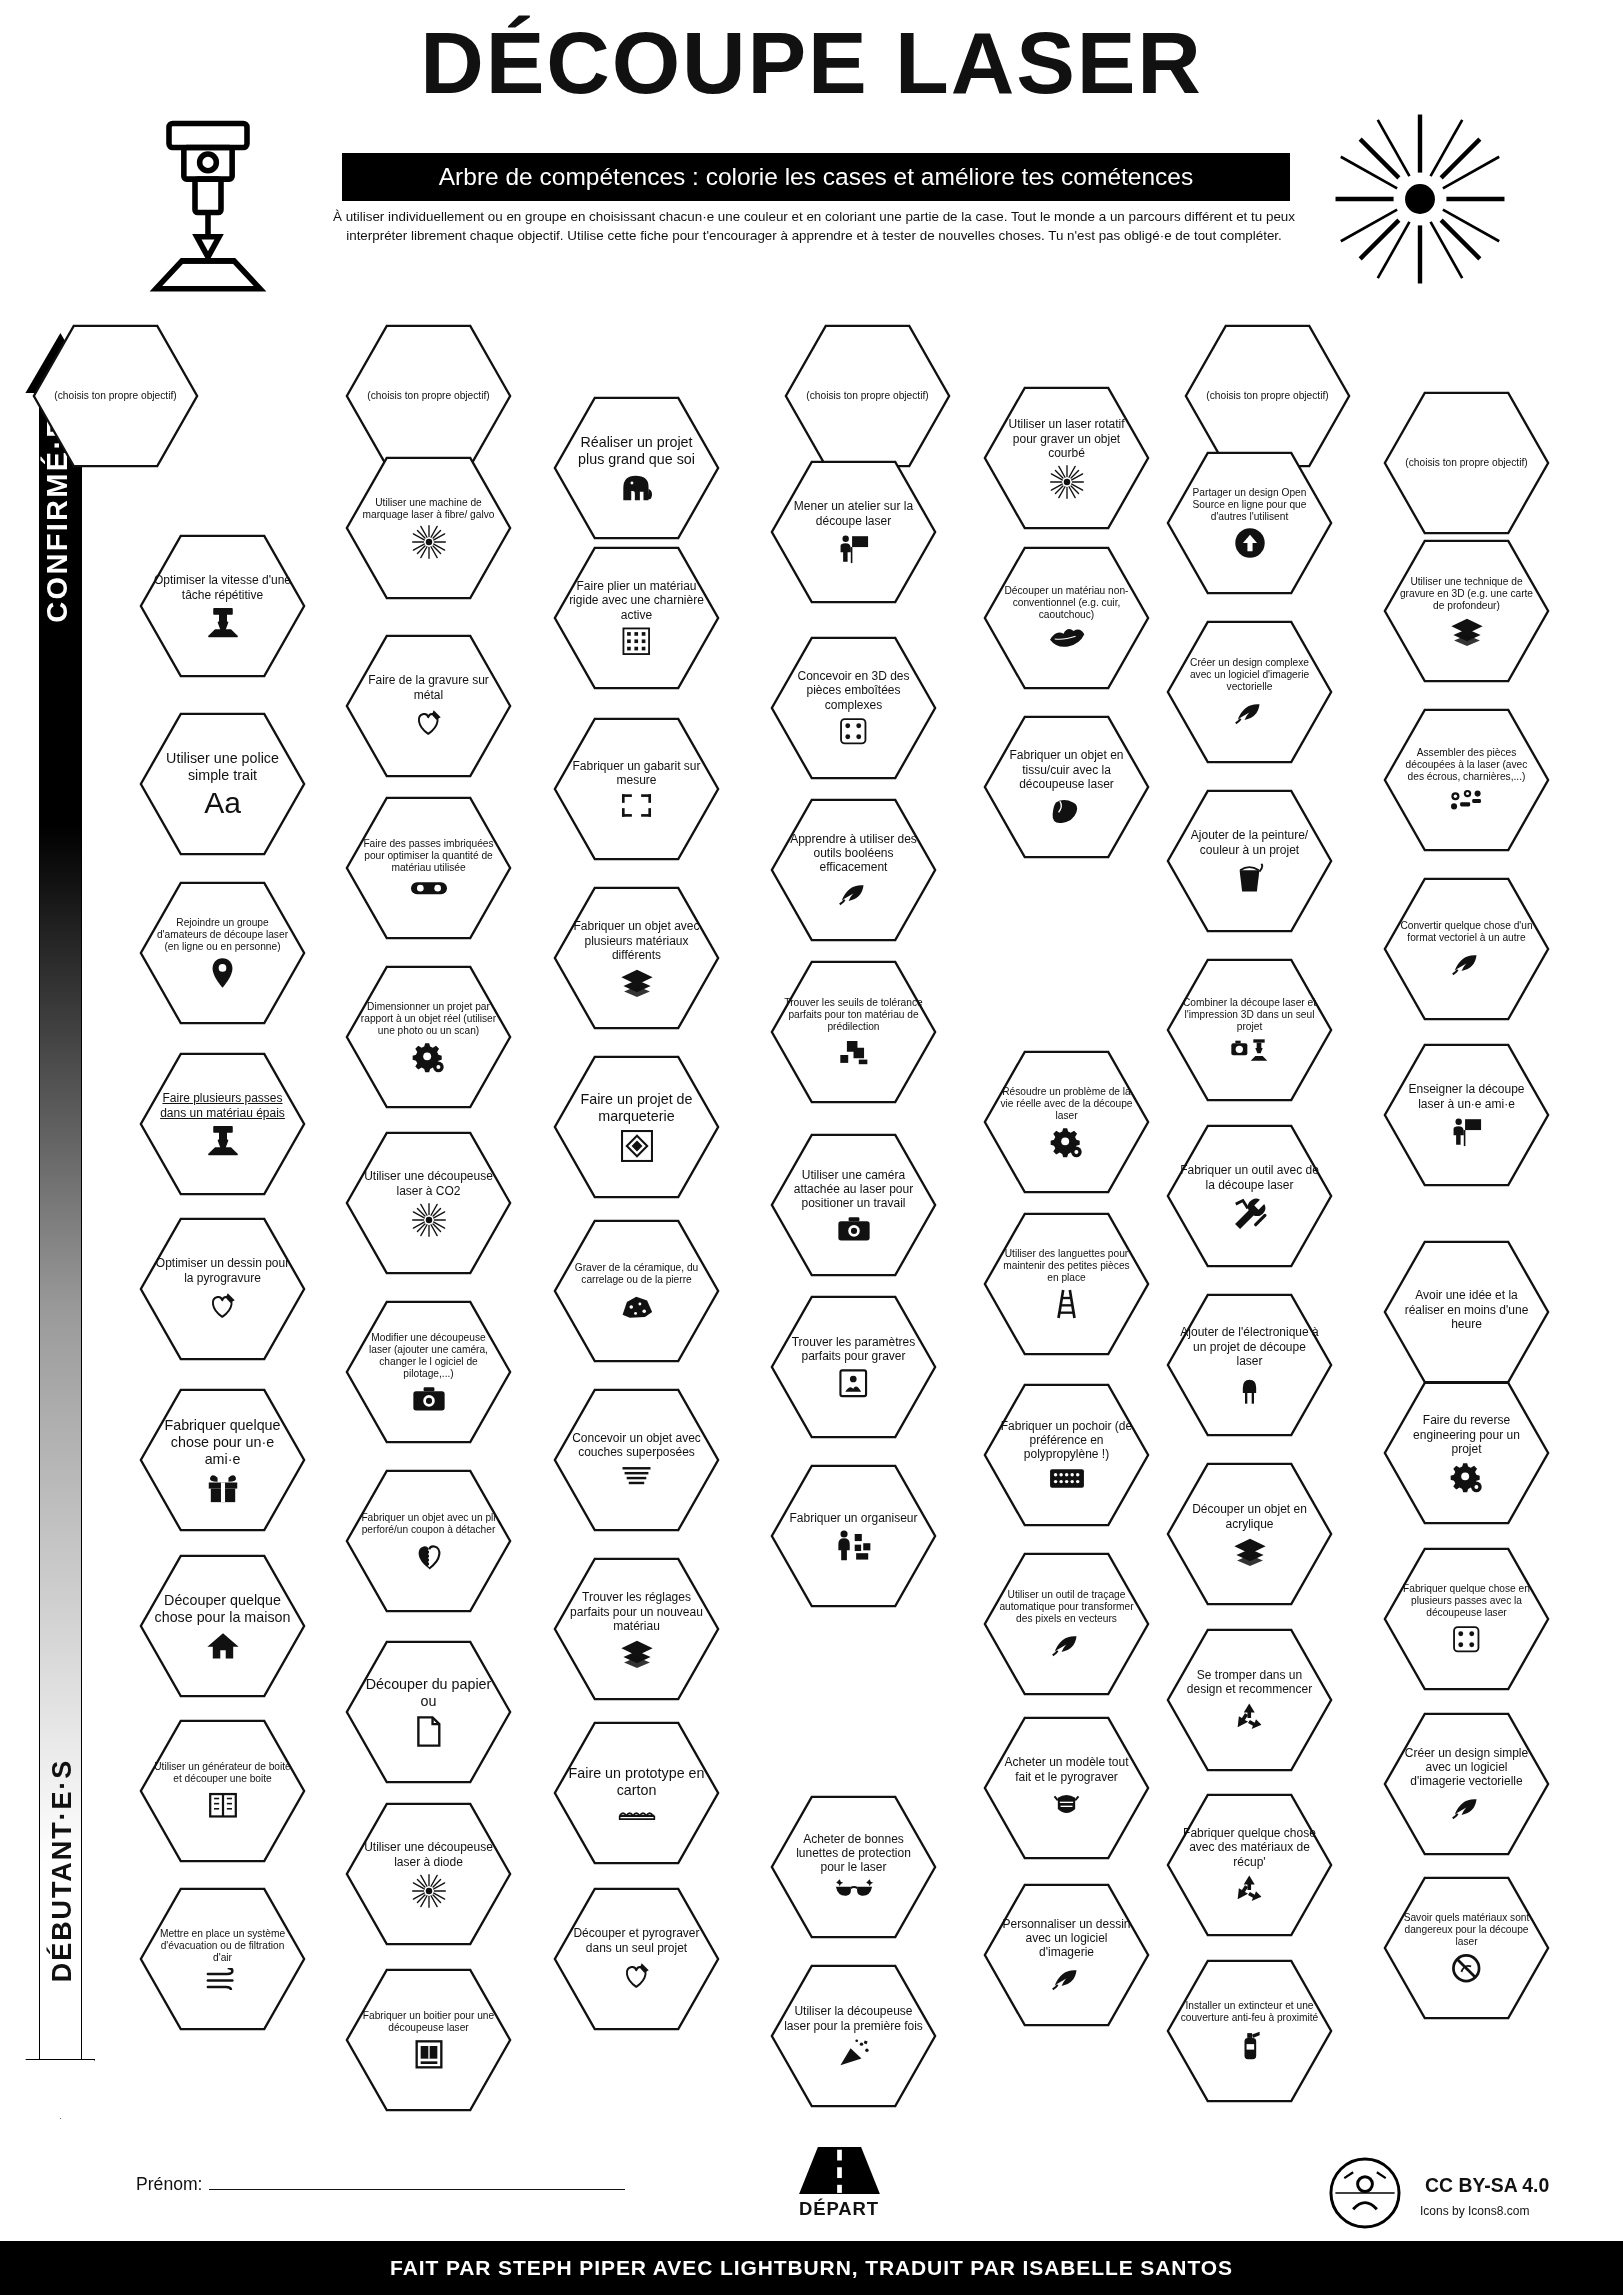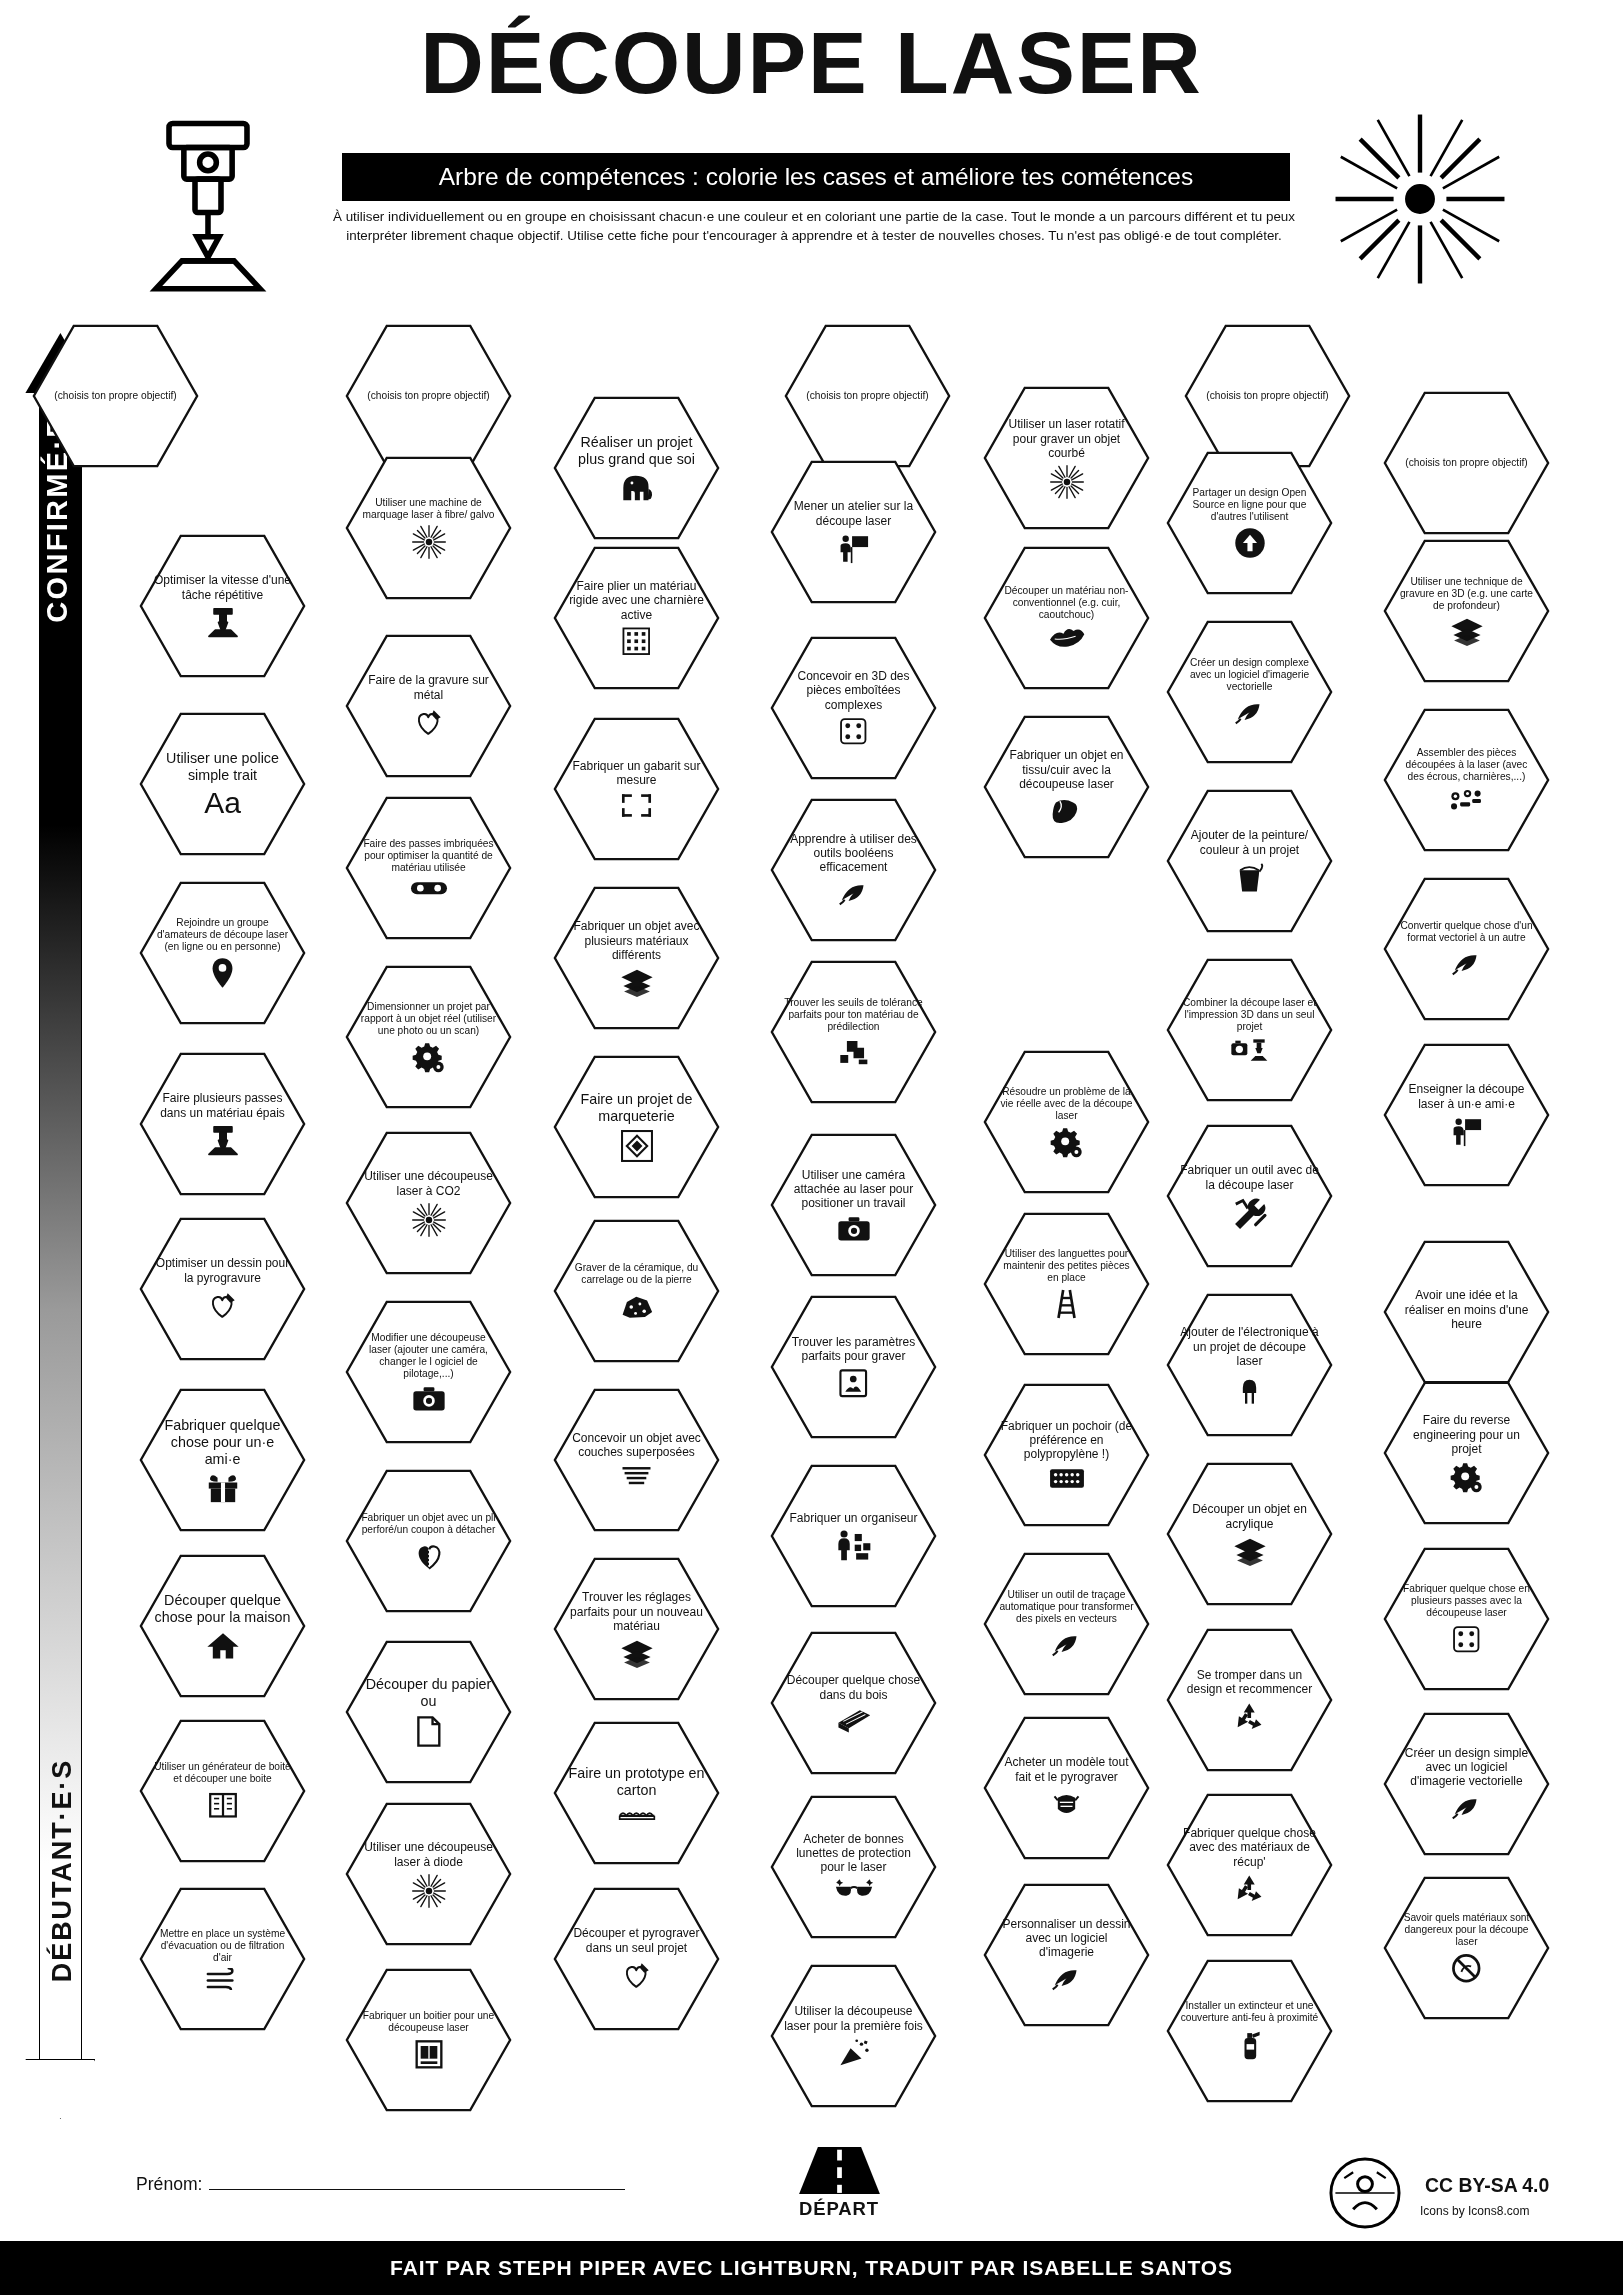--- a/index.html
+++ b/index.html
@@ -656,21 +656,21 @@
           <rect x="16" y="10" width="16" height="8" fill="#111"></rect>
           <g fill="#111">
             <rect x="70" y="6" width="34" height="10"></rect>
             <rect x="80" y="16" width="14" height="16"></rect>
             <path d="M76 32 L98 32 L92 48 L82 48 Z"></path>
             <path d="M62 70 L76 56 L98 56 L112 70 Z"></path>
           </g>
         </svg>
       </div>
     </div>
-    <div class="hex " style="left: 139px; top: 1052px;">
+    <div class="hex " style="left: 139px; top: 1052px; text-decoration: underline;">
       <div class="shape">
         <svg viewBox="0 0 360 312" preserveAspectRatio="none">
           <polygon points="90,4 270,4 356,156 270,308 90,308 4,156" fill="#ffffff" stroke="#111111" stroke-width="5"></polygon>
         </svg>
       </div>
       <div class="txt">Faire plusieurs passes dans un matériau épais</div>
       <div class="ic">
         <svg width="32" height="32" viewBox="0 0 100 100" stroke="#111" fill="none" stroke-width="5" stroke-linecap="round" stroke-linejoin="round">
           <rect x="22" y="6" width="56" height="16" fill="#111"></rect>
           <rect x="40" y="22" width="20" height="26" fill="#111"></rect>
@@ -1101,38 +1101,20 @@
         </svg>
       </div>
       <div class="txt">Découper du papier ou</div>
       <div class="ic">
         <svg width="27" height="33" viewBox="0 0 80 96">
           <path d="M10 6 L52 6 L72 26 L72 90 L10 90 Z" fill="none" stroke="#111" stroke-width="7"></path>
           <path d="M52 6 L52 26 L72 26" fill="none" stroke="#111" stroke-width="7"></path>
         </svg>
       </div>
     </div>
-    <div class="hex " style="left: 770px; top: 1631px;">
-      <div class="shape">
-        <svg viewBox="0 0 360 312" preserveAspectRatio="none">
-          <polygon points="90,4 270,4 356,156 270,308 90,308 4,156" fill="#ffffff" stroke="#111111" stroke-width="5"></polygon>
-        </svg>
-      </div>
-      <div class="txt">Découper quelque chose dans du bois</div>
-      <div class="ic">
-        <svg width="38" height="26" viewBox="0 0 110 72">
-          <path d="M10 44 L72 8 L102 22 L40 60 Z" fill="#111"></path>
-          <path d="M10 44 L10 58 L40 72 L40 60 Z" fill="#111"></path>
-          <g stroke="#fff" stroke-width="3">
-            <path d="M24 40 L80 12"></path>
-            <path d="M32 48 L88 20"></path>
-          </g>
-        </svg>
-      </div>
-    </div>
     <div class="hex " style="left: 1166px; top: 1628px;">
       <div class="shape">
         <svg viewBox="0 0 360 312" preserveAspectRatio="none">
           <polygon points="90,4 270,4 356,156 270,308 90,308 4,156" fill="#ffffff" stroke="#111111" stroke-width="5"></polygon>
         </svg>
       </div>
       <div class="txt">Se tromper dans un design et recommencer</div>
       <div class="ic">
         <svg width="30.5" height="30.5" viewBox="0 0 100 100">
           <g fill="#111">

